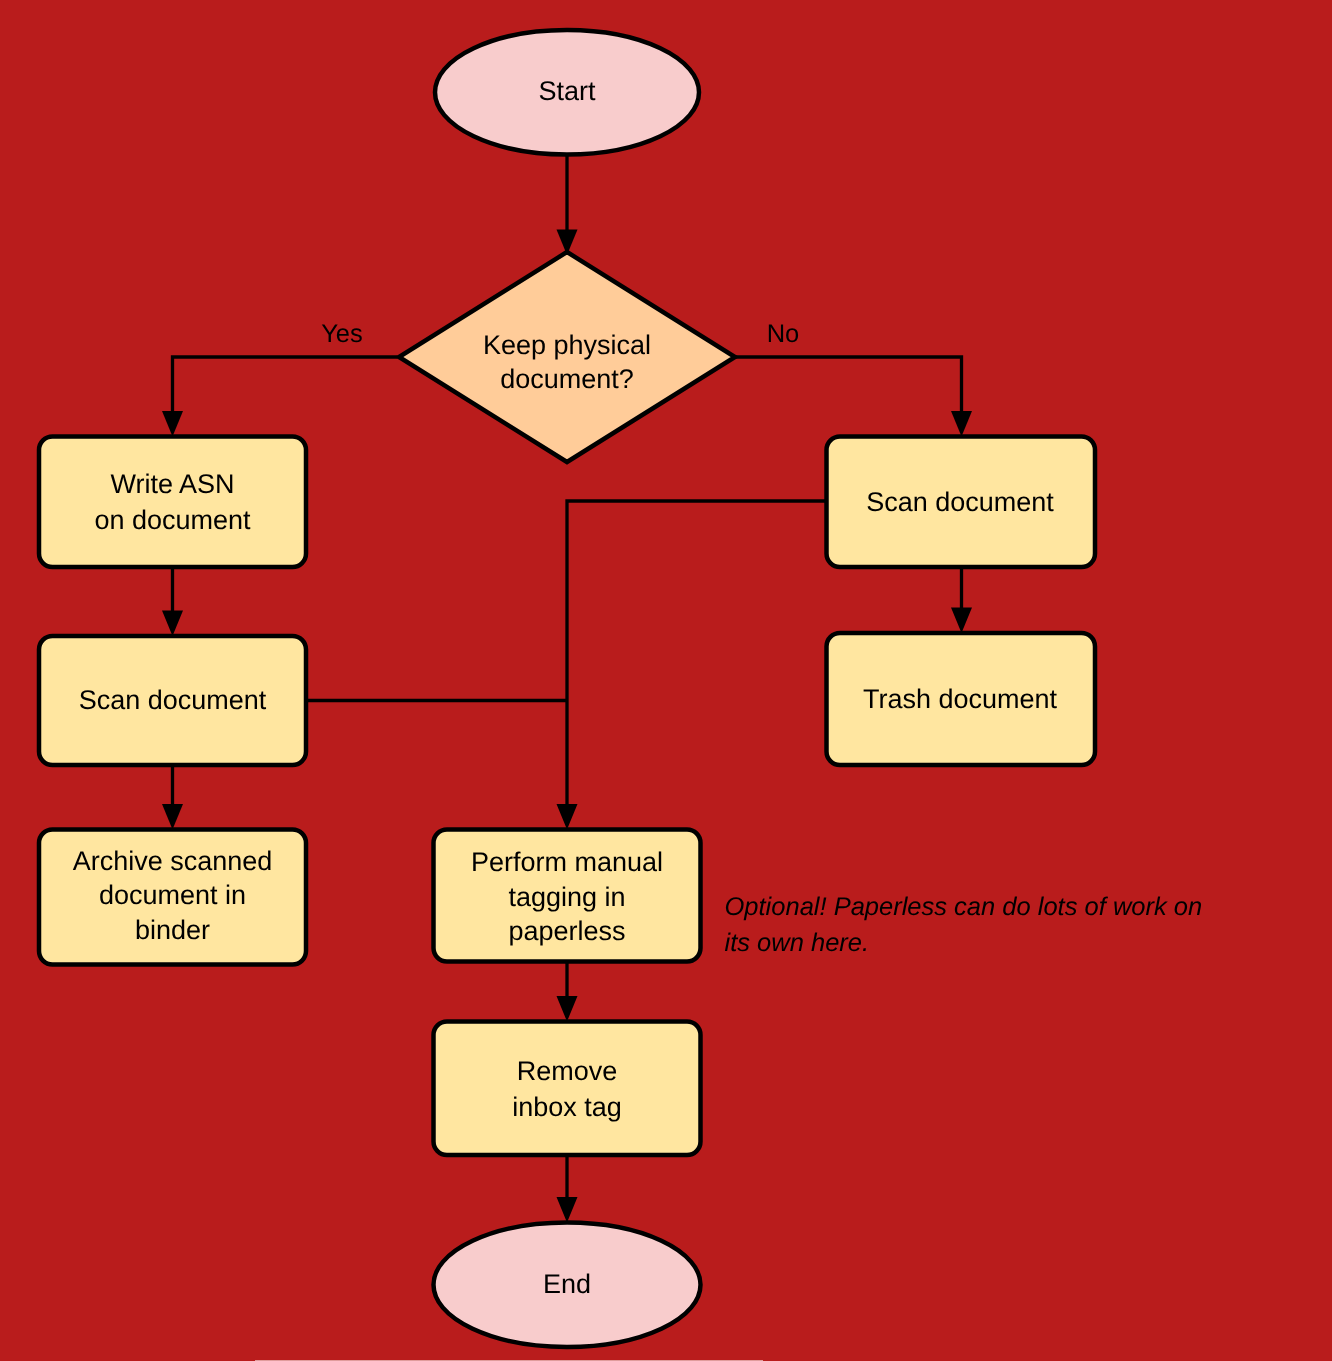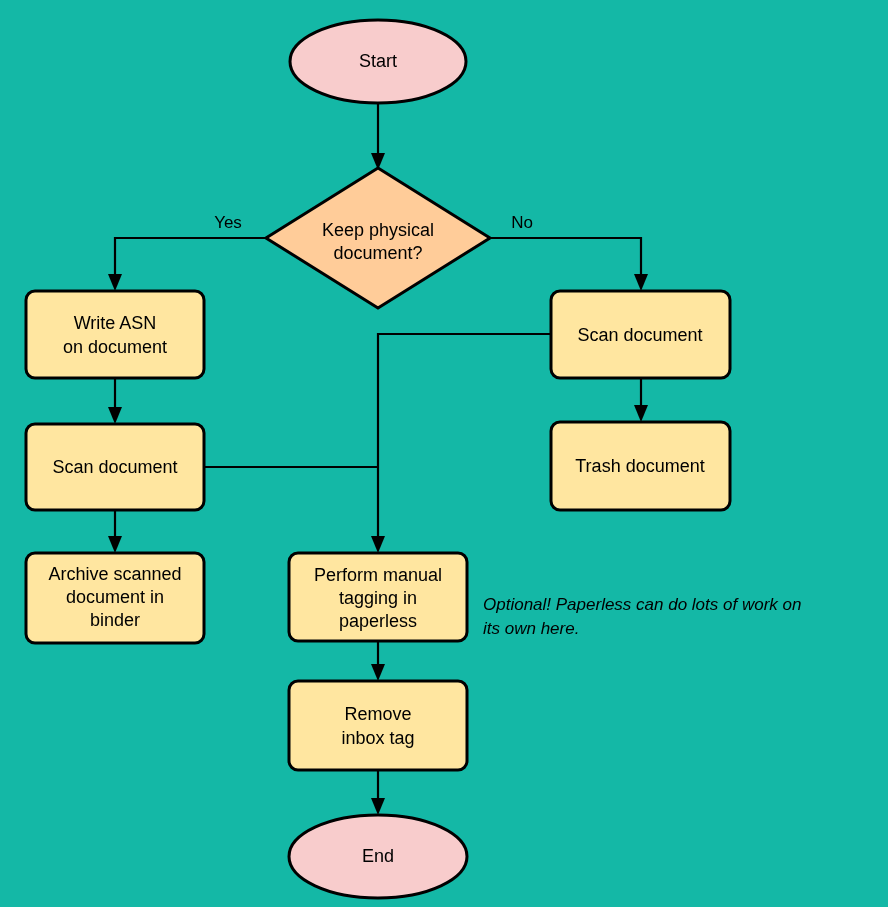--- a/index.html
+++ b/index.html
@@ -11,21 +11,21 @@
   body {
     width: 888px;
     height: 907px;
     font-family: "Liberation Sans", sans-serif;
     overflow: hidden;
   }
   #flowchart-root {
     position: relative;
     width: 888px;
     height: 907px;
-    background: #14b8a6;
+    background: #b91c1c;
   }
   svg#flow-svg {
     display: block;
     width: 888px;
     height: 907px;
   }
   .node-shape {
     stroke: #000000;
     stroke-width: 3;
   }

